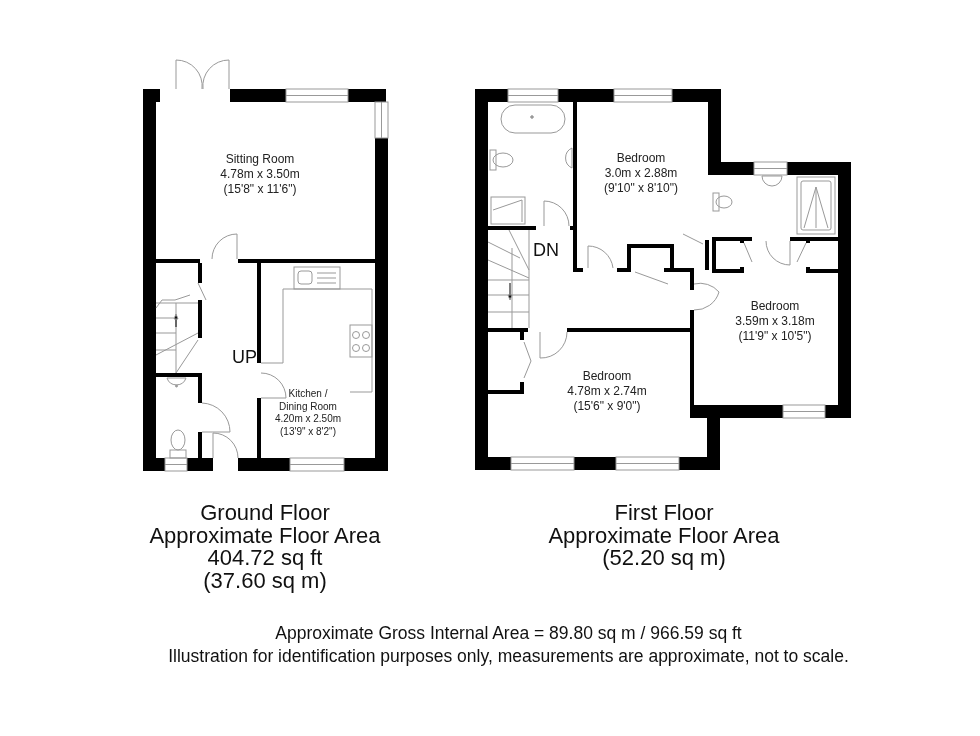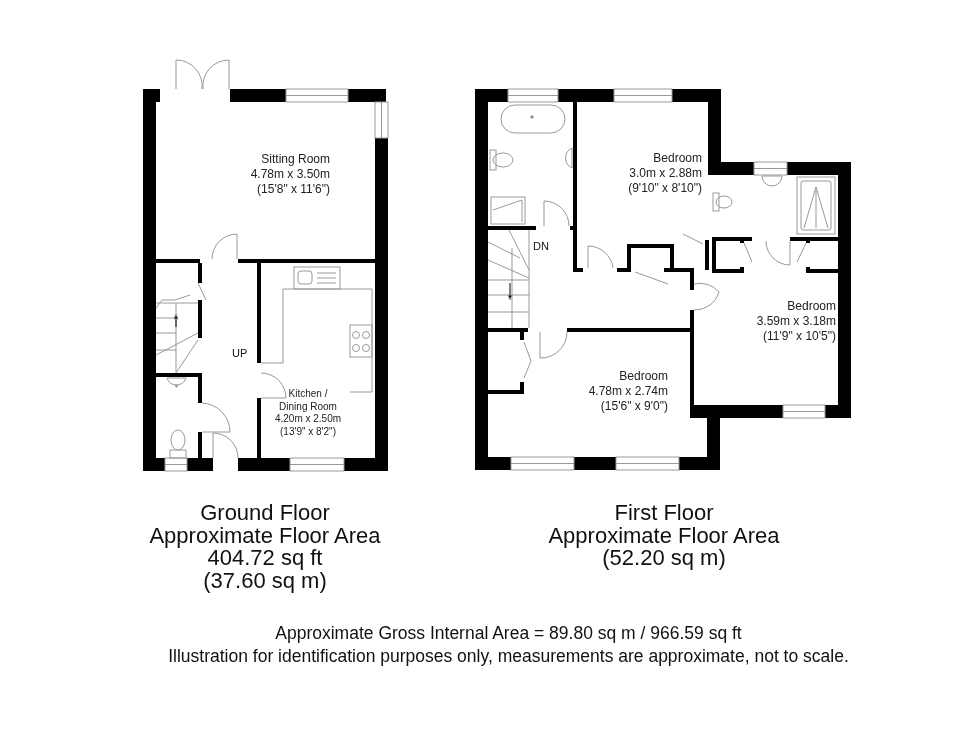--- a/index.html
+++ b/index.html
@@ -1,22 +1,22 @@
 <!DOCTYPE html>
 <html><head>
 <meta charset="utf-8">
 <style>
   html, body { margin:0; padding:0; background:#ffffff; }
   body { width:980px; height:736px; position:relative; overflow:hidden; font-family:"Liberation Sans", sans-serif; color:#111; }
   svg.plan { position:absolute; left:0; top:0; width:980px; height:736px; }
   .room-label { position:absolute; text-align:center; font-family:"Liberation Sans", sans-serif; color:#222; line-height:1.25; }
   .room-label span { display:block; white-space:nowrap; }
-  .rl-md { font-size:12px;text-align:right; }
+  .rl-md { font-size:12px; }
   .rl-sm { font-size:10px;margin-top:32px; }
-  .tag { position:absolute; font-size:11px; color:#111; }
+  .tag { position:absolute; font-size:18px; color:#111; }
   .floor-caption { position:absolute; text-align:center; font-size:22px; line-height:22.5px; color:#111; width:300px; }
   .floor-caption span { display:block; white-space:nowrap; }
   .footer { position:absolute; left:0; width:980px; text-align:center; font-size:17.5px; line-height:23px; color:#111; }
   .footer span { display:block; white-space:nowrap;margin-left:37px; }
 </style>
 </head>
 <body>
 
 <svg class="plan" viewBox="0 0 980 736" xmlns="http://www.w3.org/2000/svg">
 

